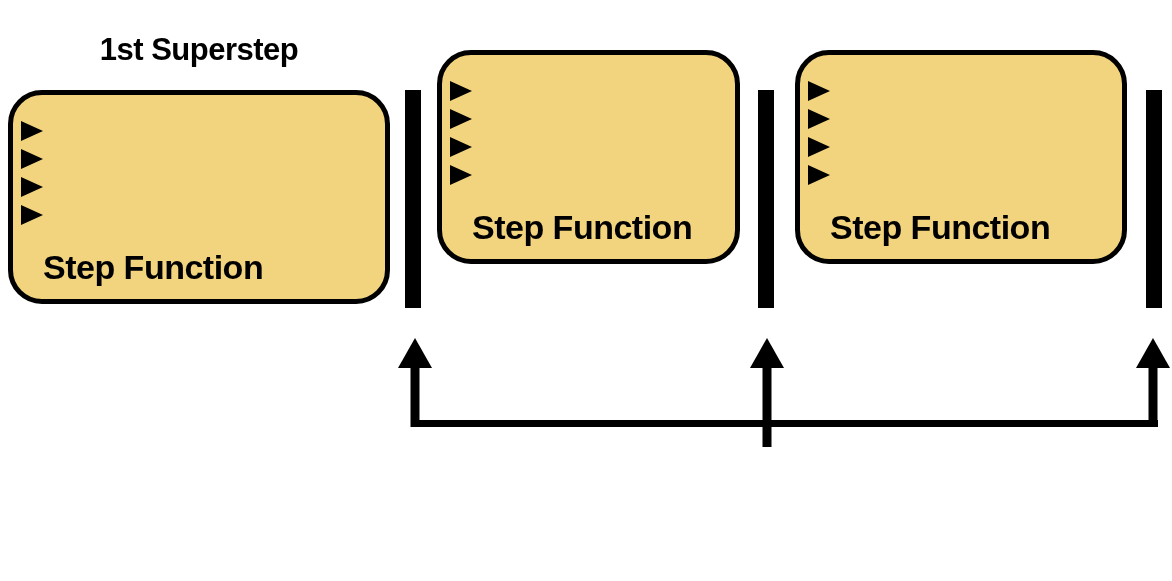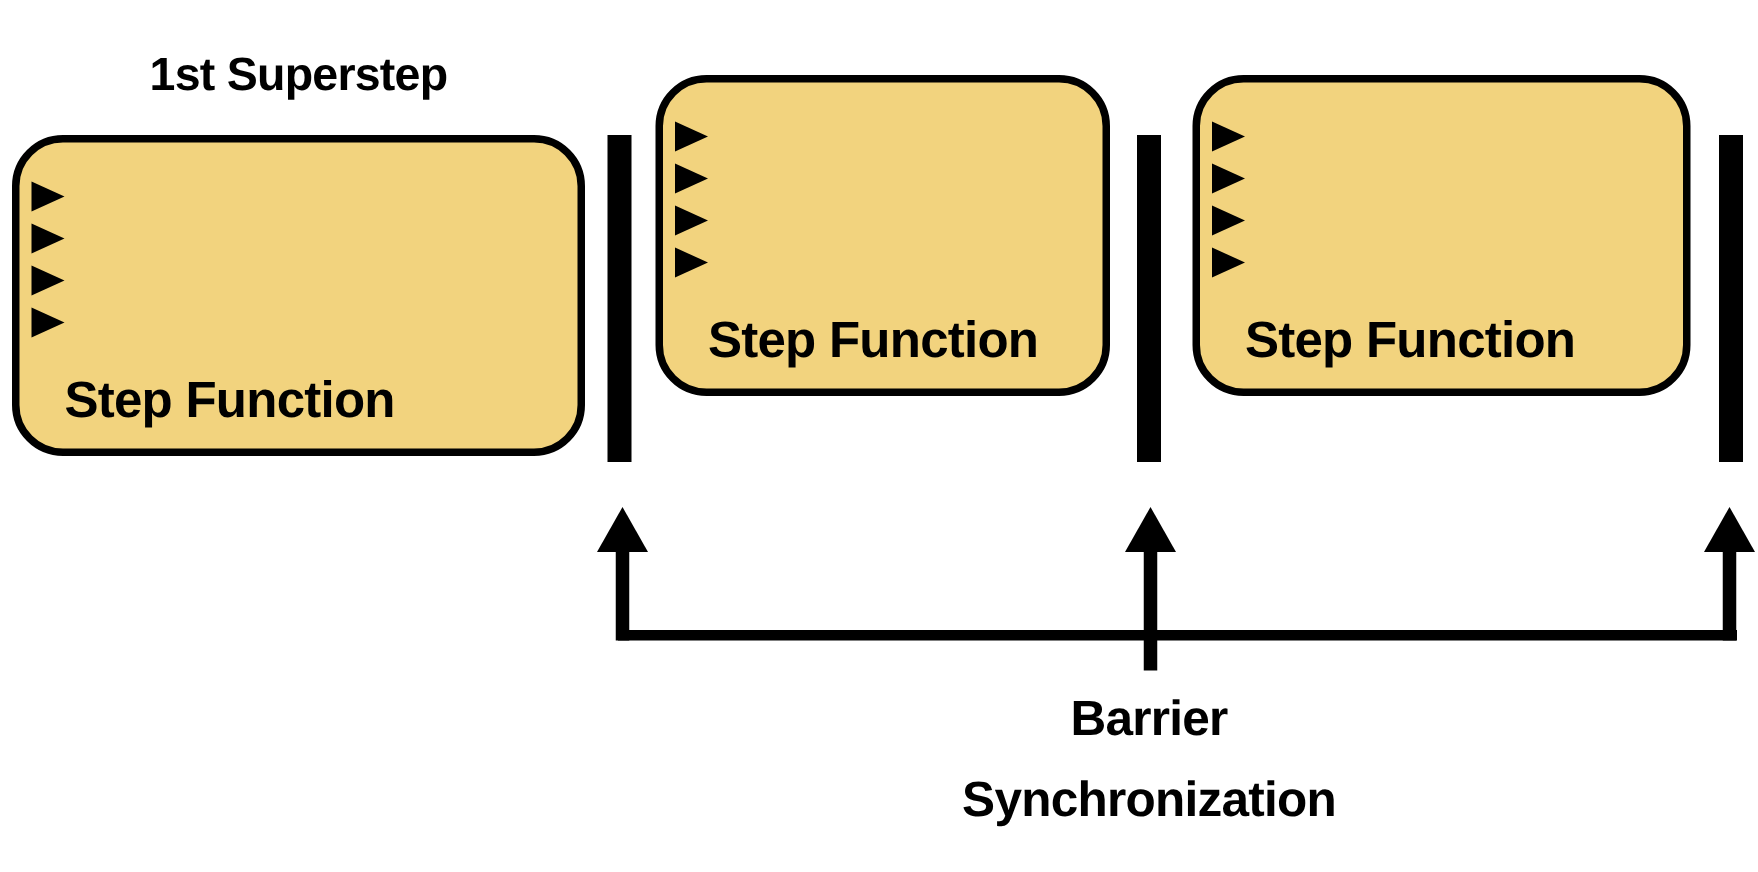--- a/index.html
+++ b/index.html
@@ -130,18 +130,14 @@
 
   <div class="bar bar-0"></div>
   <div class="bar bar-1"></div>
   <div class="bar bar-2"></div>
 
   <div class="bracket-line"></div>
   <div class="up-arrow ua-0"></div>
   <div class="up-arrow ua-1"></div>
   <div class="up-arrow ua-2"></div>
 
-  <div class="barrier-label">
-    <div>Barrier</div>
-    <div>Synchronization</div>
-  </div>
 
 </div>
 
 </body></html>

